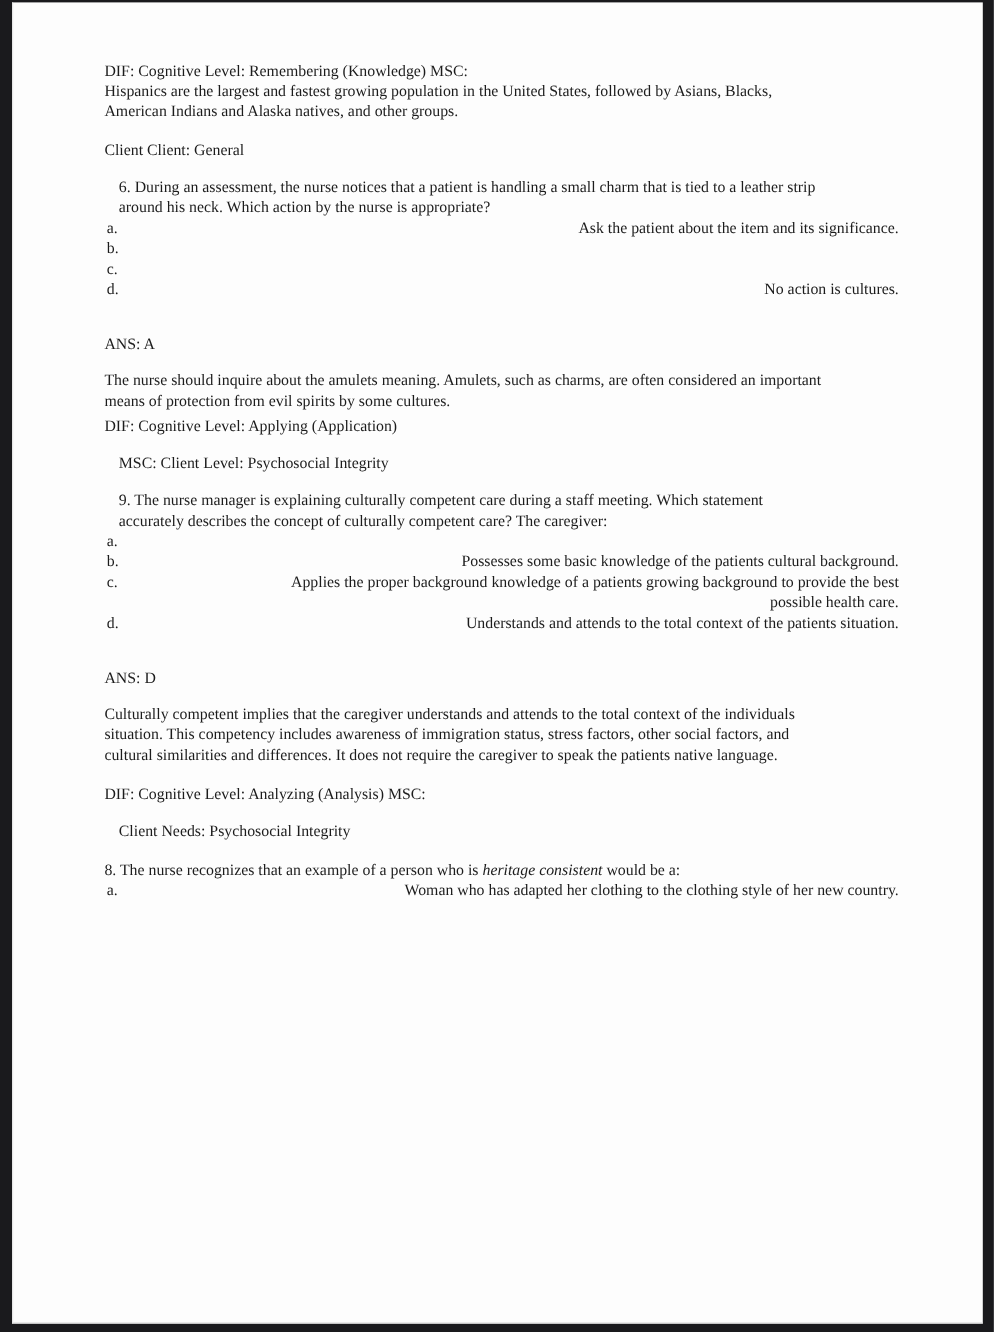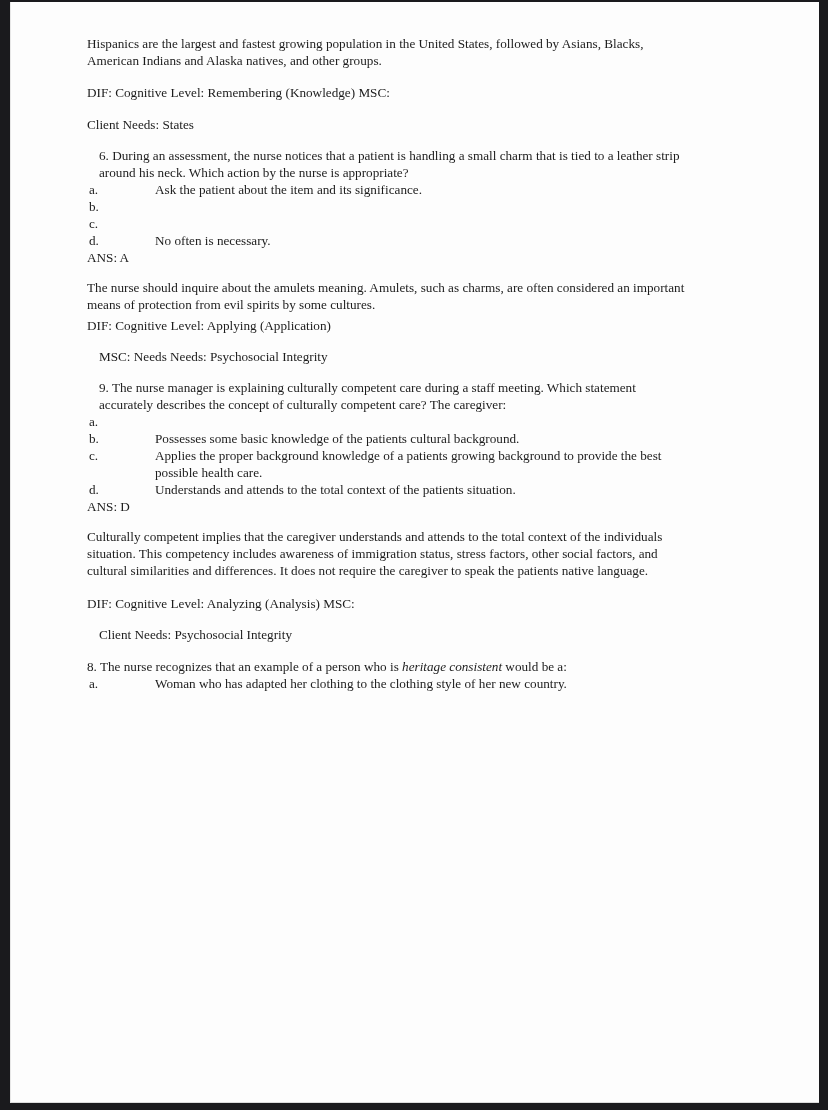--- a/index.html
+++ b/index.html
@@ -35,71 +35,72 @@
   .para { margin: 0; white-space: pre-line; }
   .italic { font-style: italic; }
 
   
   .mt-4  { margin-top: 4px; }
   .mt-13 { margin-top: 13px; }
   .mt-14 { margin-top: 14px; margin-left: 12px; }
   .mt-15 { margin-top: 15px; }
   .mt-16 { margin-top: 16px; }
   .mt-27 { margin-top: 27px; }
-  .mt-29 { }
+  .mt-29 { margin-top: 29px; }
   .mt-30 { margin-top: 30px; }
 
   .option {
     display: flex;
     margin: 0 0 0 2px;
   }
   .option .letter {
     flex: 0 0 66px;
   }
   .option .text {
     flex: 1 1 auto;
     white-space: pre-line;
+    text-align: right;
   }
 </style>
 </head>
 <body>
 
 <div class="viewport">
   <div class="page">
     <div class="content">
 
+      <p class="para mt-15">DIF: Cognitive Level: Remembering (Knowledge) MSC:</p>
+
       <p class="para">Hispanics are the largest and fastest growing population in the United States, followed by Asians, Blacks,
 American Indians and Alaska natives, and other groups.</p>
-
-      <p class="para mt-15">DIF: Cognitive Level: Remembering (Knowledge) MSC:</p>
-      <p class="para mt-15">Client Needs: States</p>
+      <p class="para mt-15">Client Client: General</p>
 
       <p class="para mt-14">6. During an assessment, the nurse notices that a patient is handling a small charm that is tied to a leather strip
 around his neck. Which action by the nurse is appropriate?</p>
 
       <div class="option mt-27">
         <span class="letter">a.</span>
         <span class="text">Ask the patient about the item and its significance.</span>
       </div>
       <div class="option mt-30">
         <span class="letter">b.</span>
       </div>
       <div class="option mt-30">
         <span class="letter">c.</span>
       </div>
       <div class="option mt-29">
         <span class="letter">d.</span>
-        <span class="text">No often is necessary.</span>
+        <span class="text">No action is cultures.</span>
       </div>
 
       <p class="para mt-29">ANS: A</p>
       <p class="para mt-13">The nurse should inquire about the amulets meaning. Amulets, such as charms, are often considered an important
 means of protection from evil spirits by some cultures.</p>
       <p class="para mt-4">DIF: Cognitive Level: Applying (Application)</p>
-      <p class="para mt-14">MSC: Needs Needs: Psychosocial Integrity</p>
+      <p class="para mt-14">MSC: Client Level: Psychosocial Integrity</p>
 
       <p class="para mt-14">9. The nurse manager is explaining culturally competent care during a staff meeting. Which statement
 accurately describes the concept of culturally competent care? The caregiver:</p>
 
       <div class="option mt-27">
         <span class="letter">a.</span>
       </div>
       <div class="option mt-30">
         <span class="letter">b.</span>
         <span class="text">Possesses some basic knowledge of the patients cultural background.</span>

